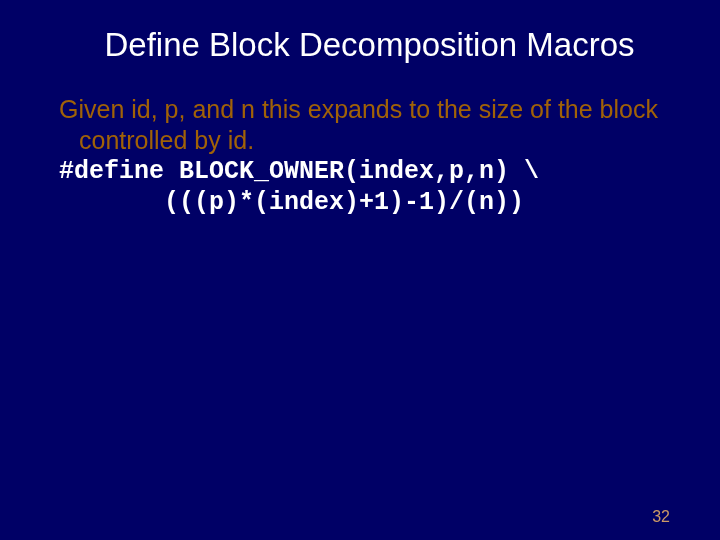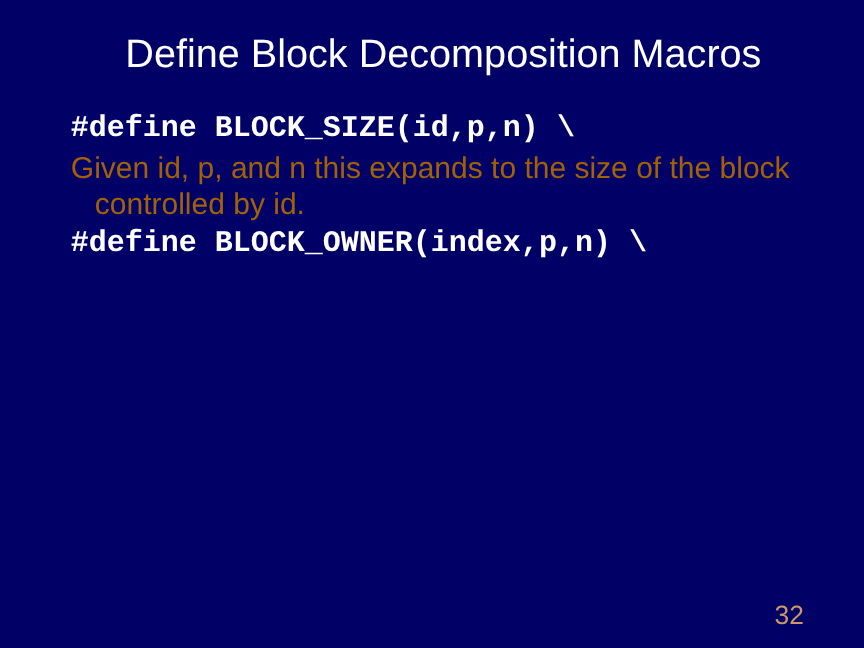--- a/index.html
+++ b/index.html
@@ -46,35 +46,35 @@
     font-weight: normal;
     color: #a16207;
     margin: 2px 0 2px 0;
     padding-left: 20px;
     text-indent: -20px;
   }
   .page-num {
     position: absolute;
     bottom: 14px;
     right: 50px;
-    font-size: 22px;
+    font-size: 16px;
     color: #cc9966;
     font-family: Arial, Helvetica, sans-serif;
     margin-left: 44px;
   }
 </style>
 </head>
 <body>
 
 <div class="slide">
   <div class="title">Define Block Decomposition Macros</div>
 
   <div class="content">
-    <div class="code">#define BLOCK_SIZE(id,p,n) \</div>
 
     <div class="body-text">Given id, p, and n this expands to the size of the block controlled by id.</div>
 
     <div class="code">#define BLOCK_OWNER(index,p,n) \</div>
+    <div class="code">       (((p)*(index)+1)-1)/(n))</div>
 
   </div>
 </div>
 
 <div class="page-num">32</div>
 
 </body></html>

